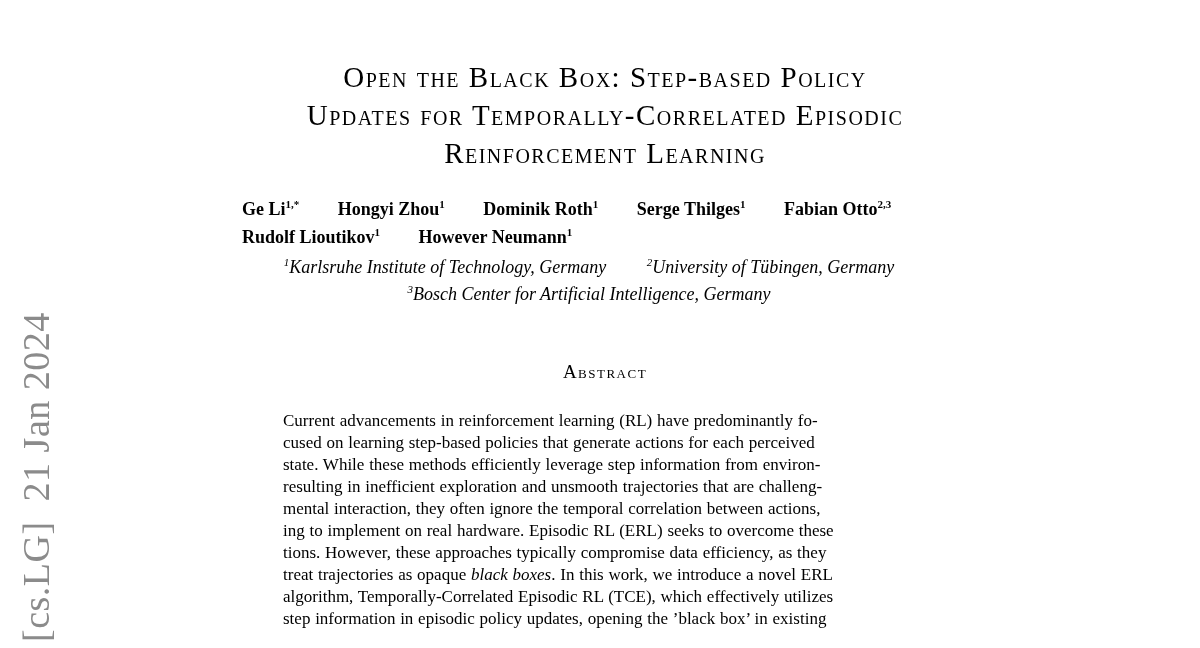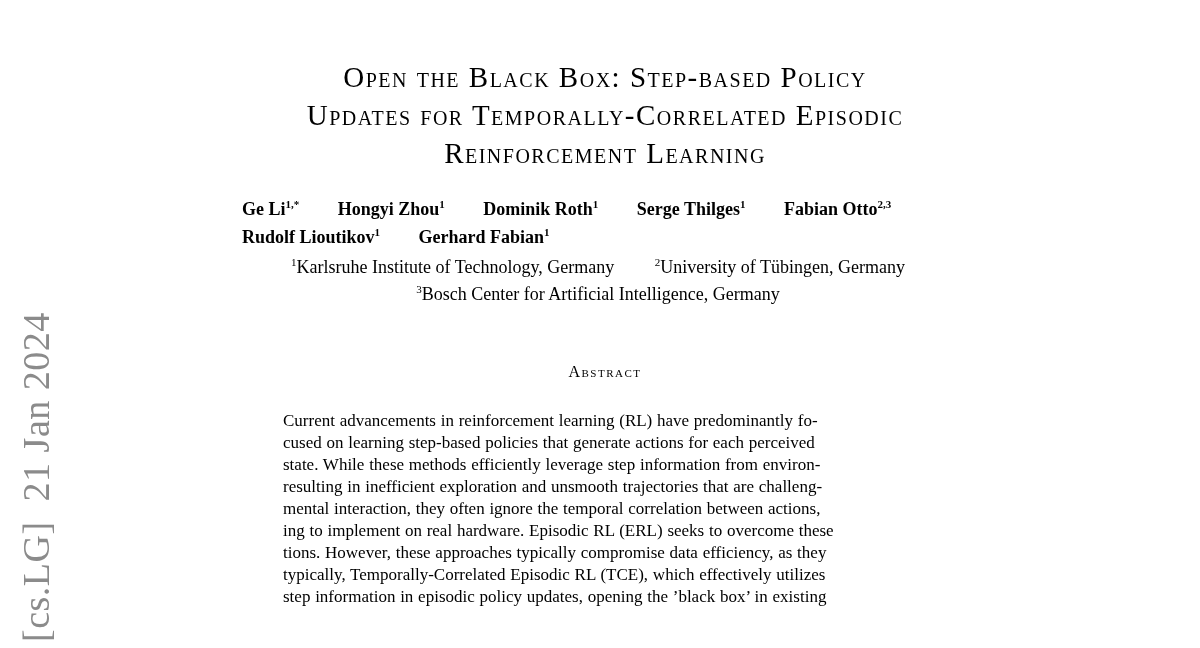--- a/index.html
+++ b/index.html
@@ -53,36 +53,37 @@
   .author { margin: 0 17px; white-space: nowrap; }
   sup {
     font-size: 11px;
     vertical-align: super;
     line-height: 0;
     font-weight: bold;
   }
   .affiliations {
     position: absolute;
     top: 254px;
-    left: 218px;
+    left: 209px;
     width: 760px;
     text-align: center;
     font-size: 18px;
     line-height: 27px;
+    font-style: italic;
   }
   .affil { margin: 0 18px; white-space: nowrap; }
   .affil sup { font-weight: normal; }
   .abstract-heading {
     position: absolute;
     top: 360px;
     left: 225px;
     width: 760px;
     text-align: center;
     font-variant: small-caps;
-    font-size: 16px;
+    font-size: 19px;
     line-height: 24px;
     letter-spacing: 1.5px;
   }
   .abstract-body {
     position: absolute;
     top: 410px;
     left: 283px;
     width: 654px;
     font-size: 17px;
     line-height: 22px;
@@ -115,21 +116,21 @@
   <div class="authors">
     <div>
       <span class="author"><span>Ge Li</span><sup>1,*</sup></span>
       <span class="author"><span>Hongyi Zhou</span><sup>1</sup></span>
       <span class="author"><span>Dominik Roth</span><sup>1</sup></span>
       <span class="author"><span>Serge Thilges</span><sup>1</sup></span>
       <span class="author"><span>Fabian Otto</span><sup>2,3</sup></span>
     </div>
     <div>
       <span class="author"><span>Rudolf Lioutikov</span><sup>1</sup></span>
-      <span class="author"><span>Gerhard Fabian</span><sup>1</sup></span>
+      <span class="author"><span>However Neumann</span><sup>1</sup></span>
     </div>
   </div>
 
   <div class="affiliations">
     <div>
       <span class="affil"><sup>1</sup><span>Karlsruhe Institute of Technology, Germany</span></span>
       <span class="affil"><sup>2</sup><span>University of Tübingen, Germany</span></span>
     </div>
     <div>
       <span class="affil"><sup>3</sup><span>Bosch Center for Artificial Intelligence, Germany</span></span>
@@ -139,17 +140,18 @@
   <div class="abstract-heading">Abstract</div>
 
   <div class="abstract-body">
     <div class="abs-line">Current advancements in reinforcement learning (RL) have predominantly fo-</div>
     <div class="abs-line">cused on learning step-based policies that generate actions for each perceived</div>
     <div class="abs-line">state. While these methods efficiently leverage step information from environ-</div>
     <div class="abs-line">resulting in inefficient exploration and unsmooth trajectories that are challeng-</div>
     <div class="abs-line">mental interaction, they often ignore the temporal correlation between actions,</div>
     <div class="abs-line">ing to implement on real hardware. Episodic RL (ERL) seeks to overcome these</div>
     <div class="abs-line">tions. However, these approaches typically compromise data efficiency, as they</div>
-    <div class="abs-line">typically, Temporally-Correlated Episodic RL (TCE), which effectively utilizes</div>
+    <div class="abs-line"><span>treat trajectories as opaque </span><em>black boxes</em><span>. In this work, we introduce a novel ERL</span></div>
+    <div class="abs-line">algorithm, Temporally-Correlated Episodic RL (TCE), which effectively utilizes</div>
     <div class="abs-line">step information in episodic policy updates, opening the ’black box’ in existing</div>
   </div>
 
 </div>
 
 </body></html>

